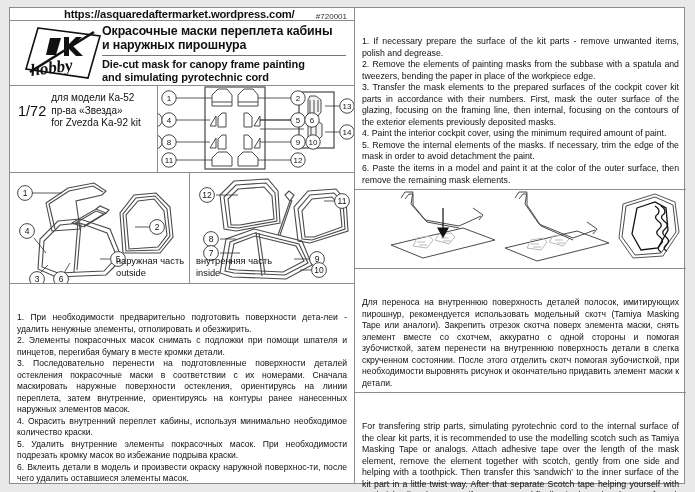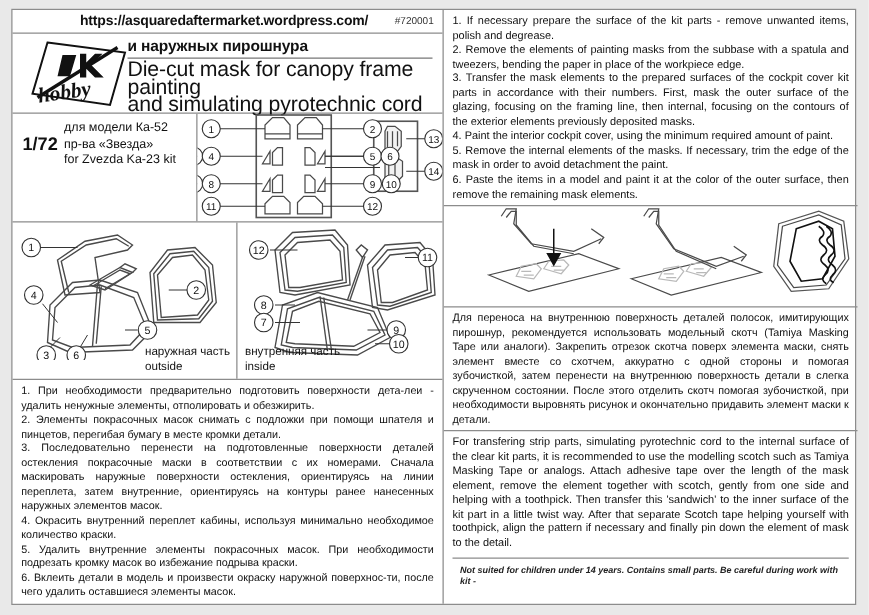--- a/index.html
+++ b/index.html
@@ -66,41 +66,41 @@
   .t-ru{
     font-size:12.4px;font-weight:bold;color:#111;
     line-height:14.4px;
     letter-spacing:-0.1px;
   }
   .t-rule{
     border-top:1px solid #777;
     margin:2px 0 2px 0;
   }
   .t-en{
-    font-size:17px;font-weight:normal;color:#111;
+    font-size:11px;font-weight:bold;color:#111;
     line-height:13.6px;
     letter-spacing:-0.1px;
   }
 
   
   .scalerow{
     display:flex;
     border-bottom:1px solid #8c8c8c;
     min-height:86px;
   }
   .scalebox{
     width:148px;min-width:148px;
     box-sizing:border-box;
     border-right:1px solid #8c8c8c;
     display:flex;
     align-items:flex-start;
     padding:5px 0 0 8px;
   }
   .scale{
-    font-size:14.5px;font-weight:bold;color:#111;
+    font-size:14.5px;font-weight:normal;color:#111;
     padding-top:12px;margin-right:5px;
   }
   .modelnames{
     font-size:10px;line-height:12.6px;color:#111;
     padding-top:1px;
   }
   .partsmap{
     flex:1;
     position:relative;
   }
@@ -128,20 +128,21 @@
   .cap.l{left:6px;text-align:left;}
 
   
   .txt{
     font-size:8.75px;
     line-height:11.55px;
     color:#111;
     text-align:justify;
     padding:3px 7px 0 7px;
     box-sizing:border-box;
+    margin-top:25px;
   }
   .txt p{margin:0;}
   .txt.ru{ font-size:8.6px; line-height:11.5px;}
   .rublock{flex:1;}
 
   
   .en-steps{
     border-bottom:1px solid #8c8c8c;
     padding-bottom:3px;
   }
@@ -195,34 +196,35 @@
           <g fill="#111">
             <path d="M30 14 L41 14 L36 31 L26 31 Z M33 18 L35 18 L34 24 L32 24 Z" fill="#111"></path>
             <path d="M44 13 L49 13 L49 20 L56 13 L62 13 L53 22 L63 32 L56 32 L49 25 L49 32 L44 32 Z"></path>
           </g>
           <g transform="rotate(-8 40 42)">
             <text x="10" y="48" font-family="'Liberation Serif', serif" font-size="17" font-style="italic" font-weight="bold" fill="#111">hobby</text>
           </g>
         </svg>
       </div>
       <div class="titles">
+        <div class="t-ru">Окрасочные маски переплета кабины</div>
         <div class="t-ru">и наружных пирошнура</div>
         <div class="t-rule"></div>
         <div class="t-en">Die-cut mask for canopy frame painting</div>
         <div class="t-en">and simulating pyrotechnic cord</div>
       </div>
     </div>
 
     <div class="scalerow">
       <div class="scalebox">
         <div class="scale">1/72</div>
         <div class="modelnames">
           <div>для модели Ка-52</div>
           <div>пр-ва «Звезда»</div>
-          <div>for Zvezda Ka-23 kit</div>
+          <div>for Zvezda Ka-92 kit</div>
         </div>
       </div>
 
       <div class="partsmap">
         <svg width="196" height="86" viewBox="0 0 196 86">
           <g stroke="#4a4a4a" fill="none" stroke-width="1">
 
             <rect x="47" y="1" width="60" height="82" stroke="#555" stroke-width="1.3"></rect>
 
             <path d="M54 20 L54 9 L60 3 L69 3 L74 9 L74 20 Z"></path>

